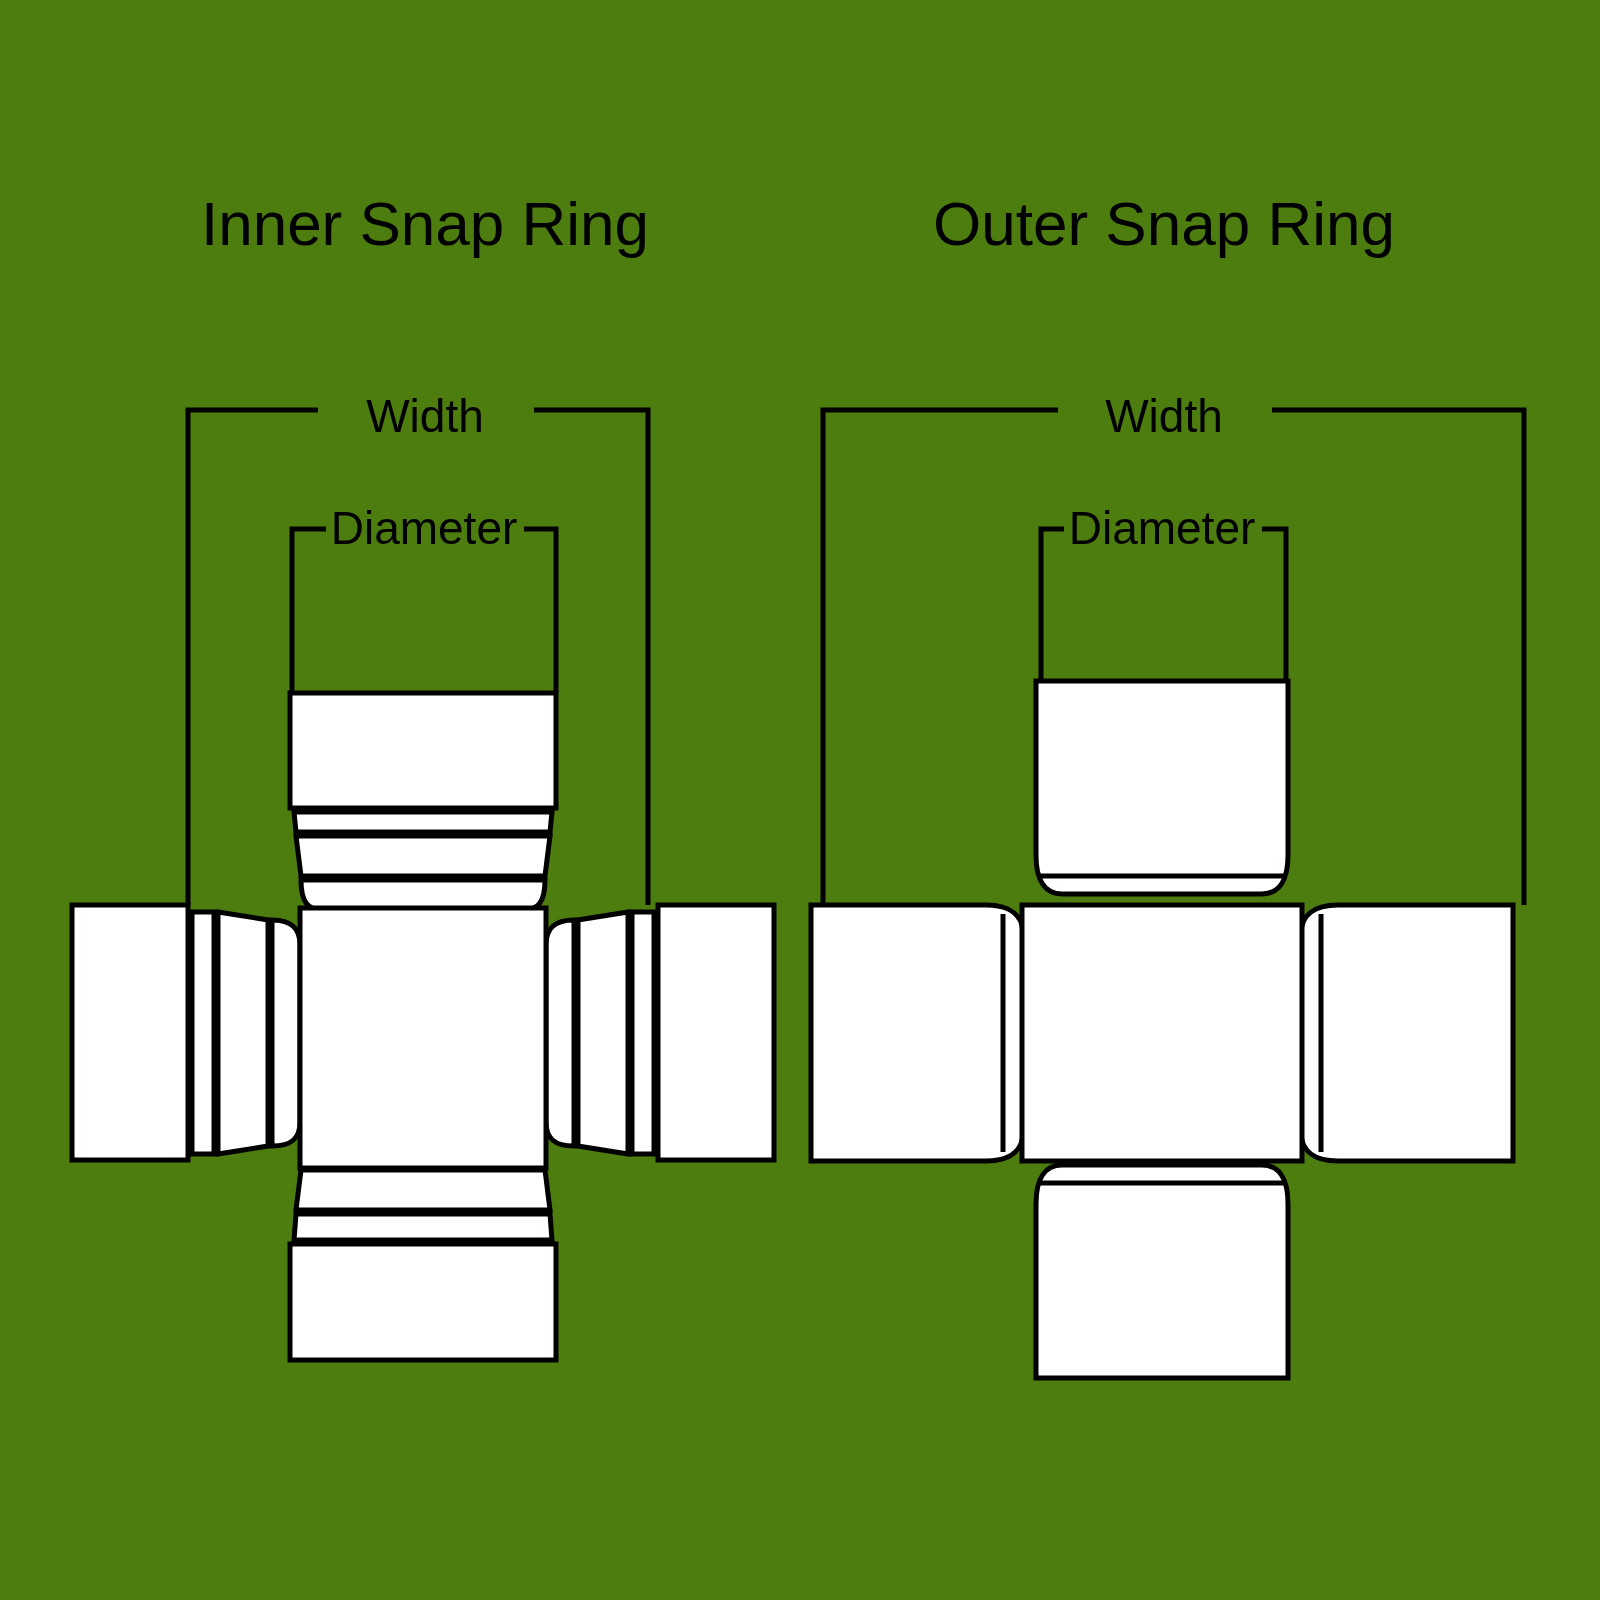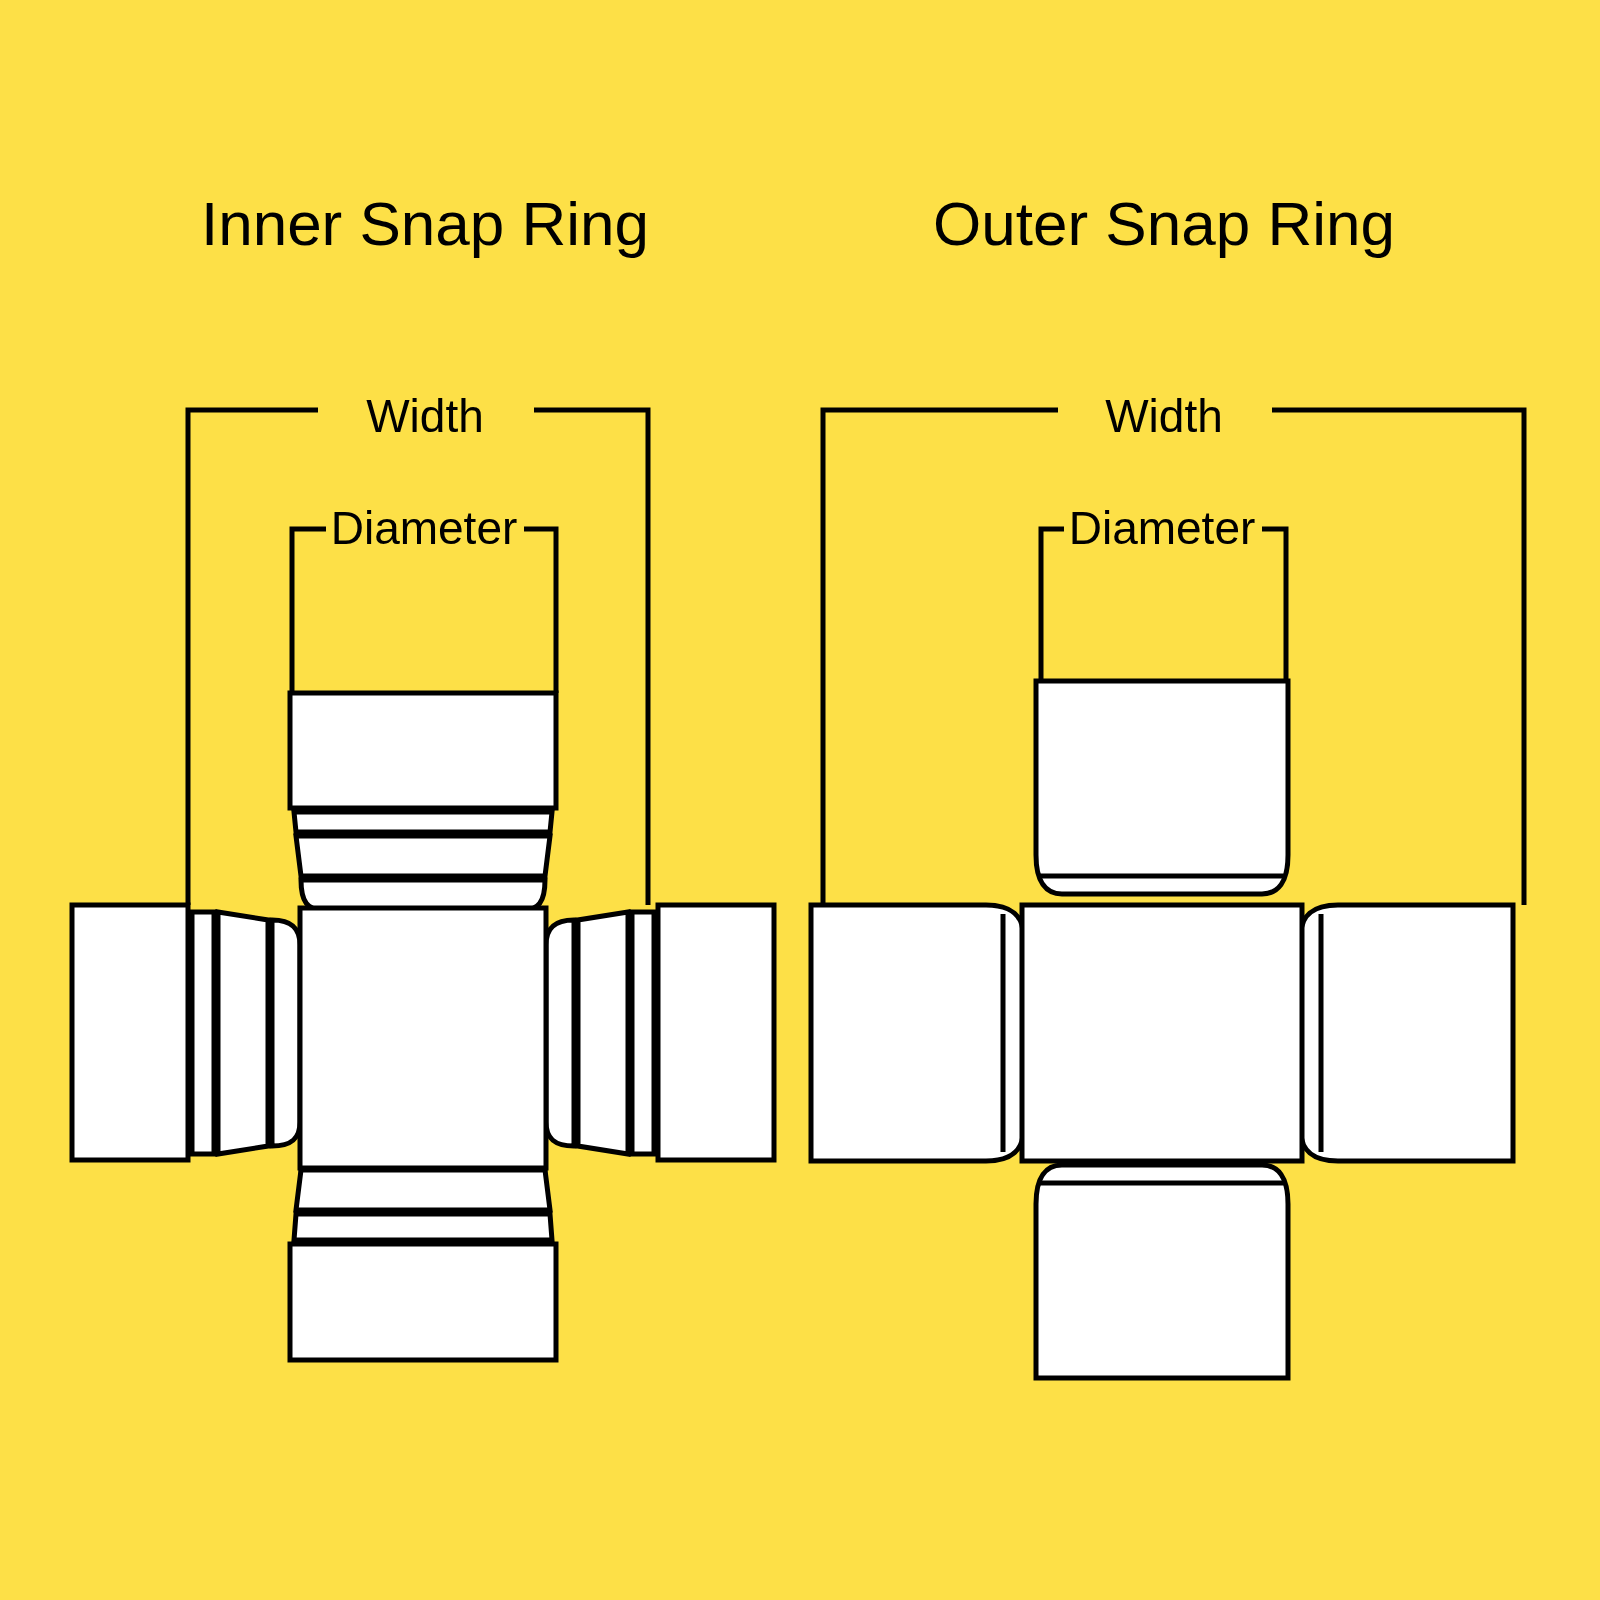--- a/index.html
+++ b/index.html
@@ -11,21 +11,21 @@
     width: 1600px;
     height: 1600px;
     font-family: "Liberation Sans", sans-serif;
     color: #000000;
     overflow: hidden;
   }
   #stage {
     position: relative;
     width: 1600px;
     height: 1600px;
-    background: #fde047;
+    background: #4d7c0f;
   }
   svg#diagram {
     position: absolute;
     top: 0;
     left: 0;
     width: 1600px;
     height: 1600px;
     display: block;
   }
   .part {

